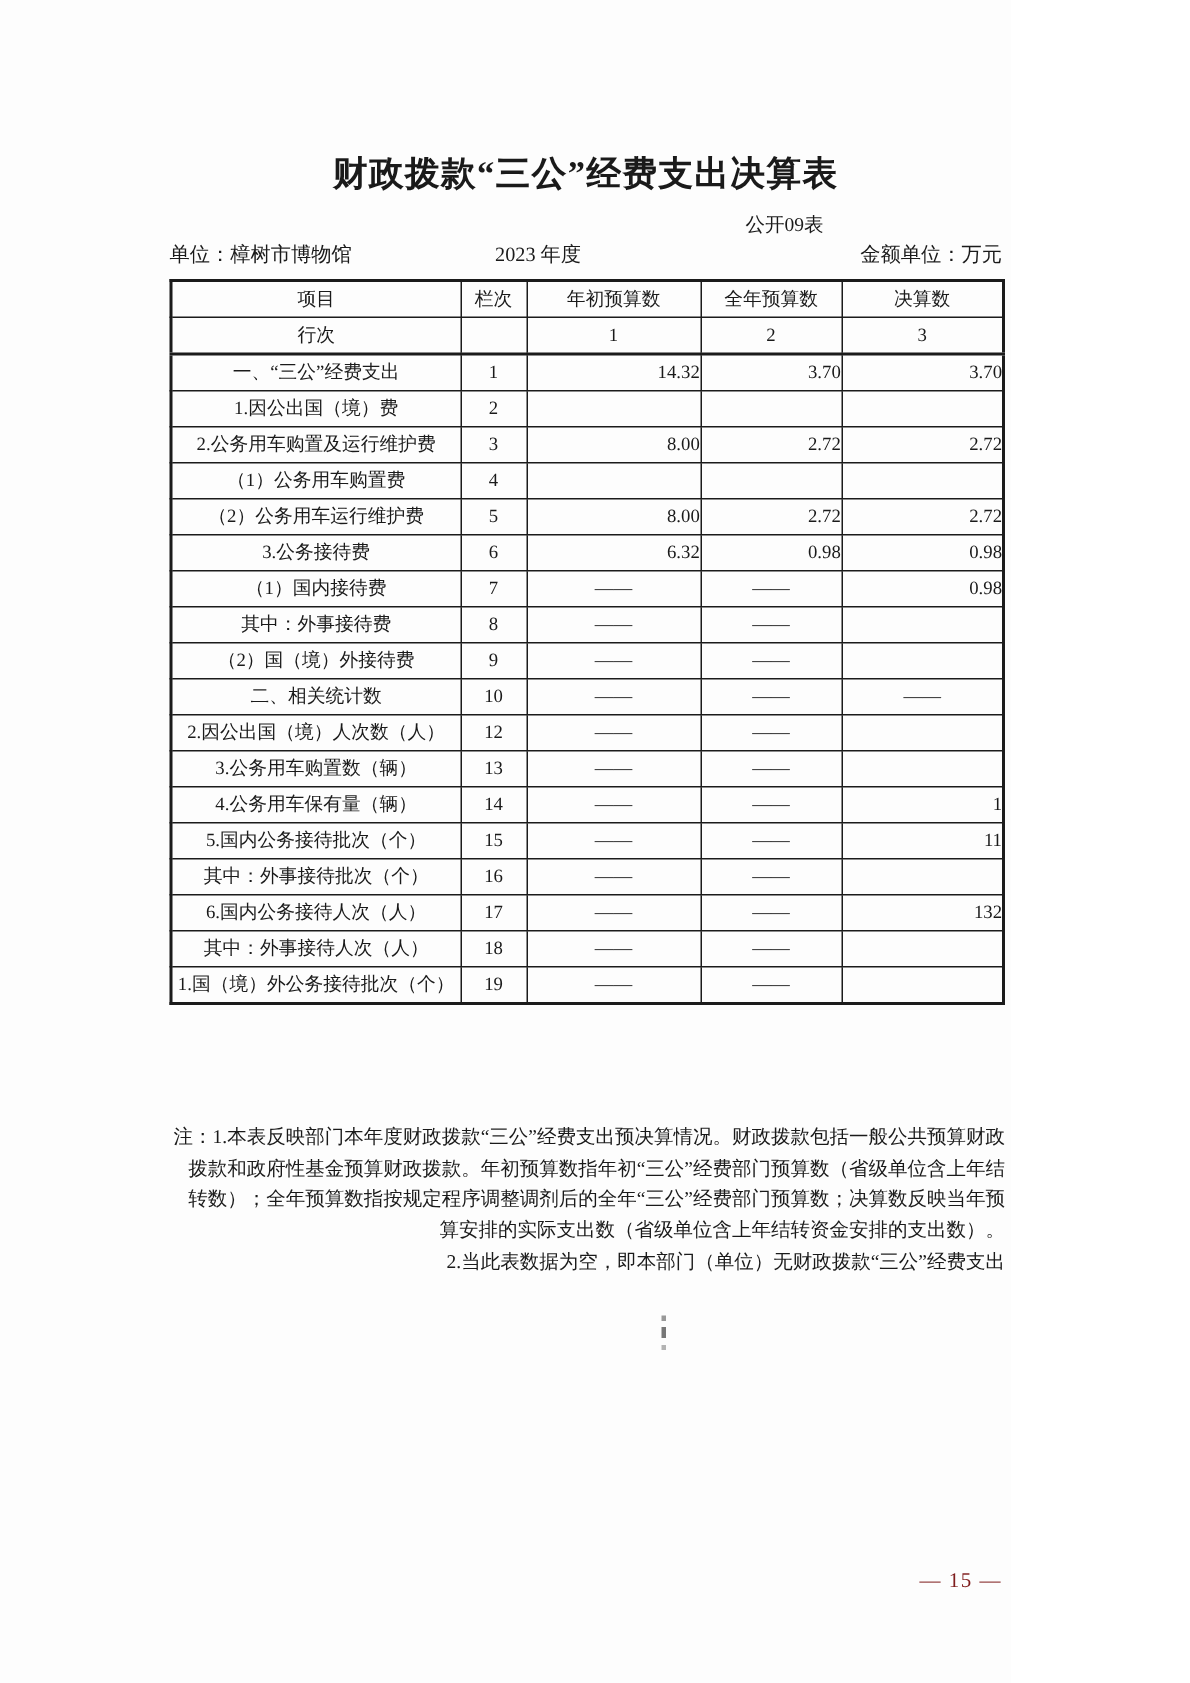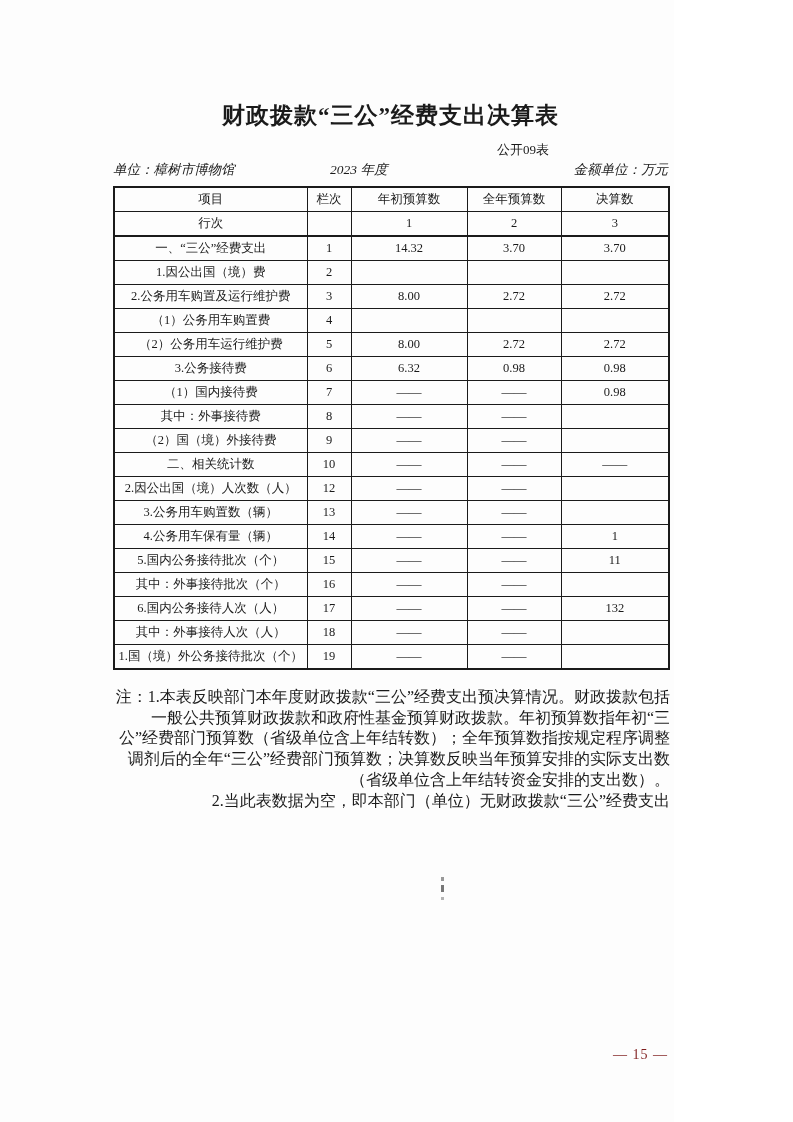--- a/index.html
+++ b/index.html
@@ -27,21 +27,20 @@
   .table-code {
     position: absolute;
     top: 141px; right: 125px;
     font-size: 13px;
   }
   .meta-row {
     position: absolute;
     top: 161px; left: 113px; width: 555px;
     height: 18px;
     font-size: 13.5px;
-    font-style: italic;
   }
   .meta-unit { position: absolute; left: 0; top: 0; }
   .meta-year { position: absolute; left: 217px; top: 0; }
   .meta-amount { position: absolute; right: 0; top: 0; }
 
   table.fin-table {
     position: absolute;
     top: 186px; left: 113px;
     width: 555px;
     border-collapse: collapse;
@@ -55,31 +54,31 @@
     height: 23px;
     padding: 0;
     line-height: 1.1;
     font-weight: normal;
     overflow: hidden;
     white-space: nowrap;
   }
   .fin-table thead tr.head-row th { text-align: center; }
   .fin-table thead { border-bottom: 2px solid #1b1b1b; }
   .cell-center { text-align: center; }
-  .cell-num { text-align: center; padding-right: 7px; }
+  .cell-num { text-align: right; padding-right: 7px; }
   .cell-item { text-align: center; }
   .indent-0 { padding-left: 6px; }
   .indent-1 { padding-left: 11px; }
   .indent-2 { padding-left: 25px; }
   .indent-3 { padding-left: 50px; }
 
   .notes {
     position: absolute;
-    top: 687px; left: 113px; width: 557px;
-    font-size: 16px;
+    top: 748px; left: 113px; width: 557px;
+    font-size: 13px;
     line-height: 20.7px;
   }
   .notes p { margin: 0; text-align: right; }
   .note-1 { text-align: justify; }
   .note-2 { margin-top: 3px; padding-left: 18px; text-align: left; }
 
   .scan-artifact {
     position: absolute;
     left: 441px; top: 877px;
     width: 3px; height: 33px;

